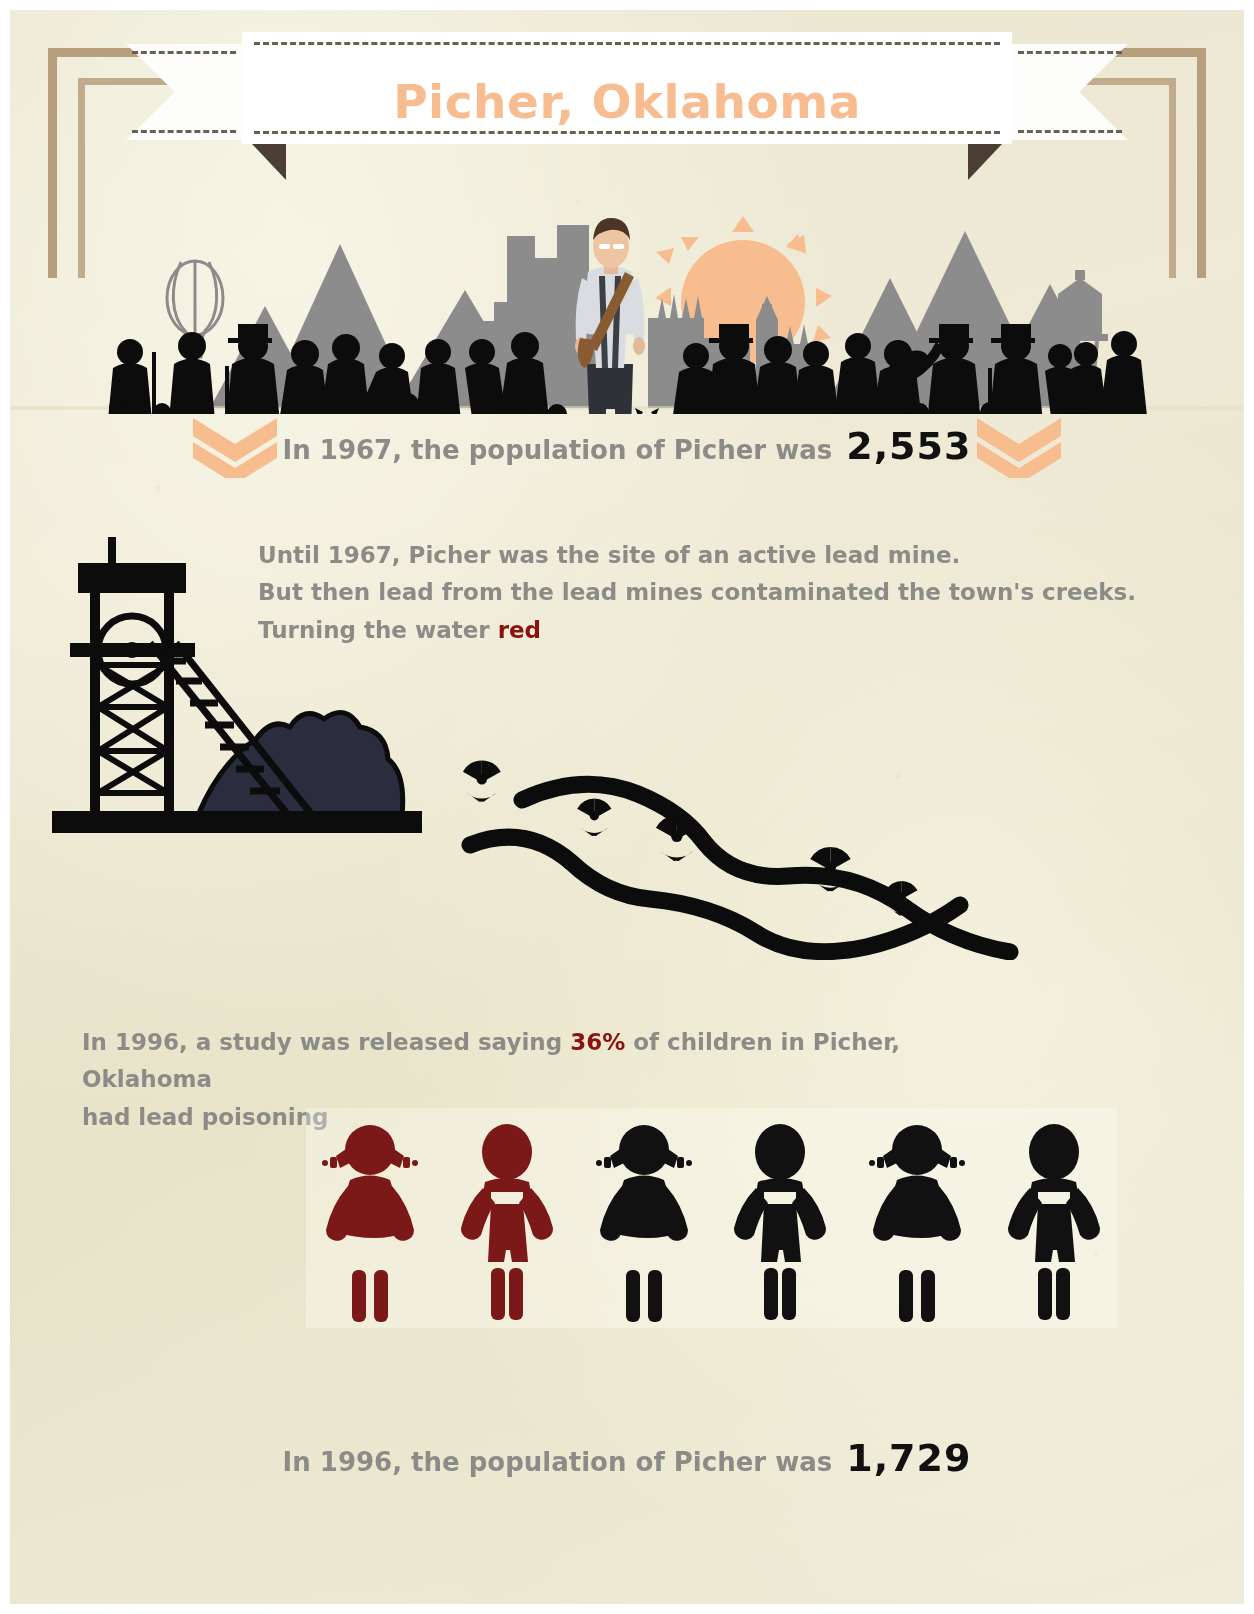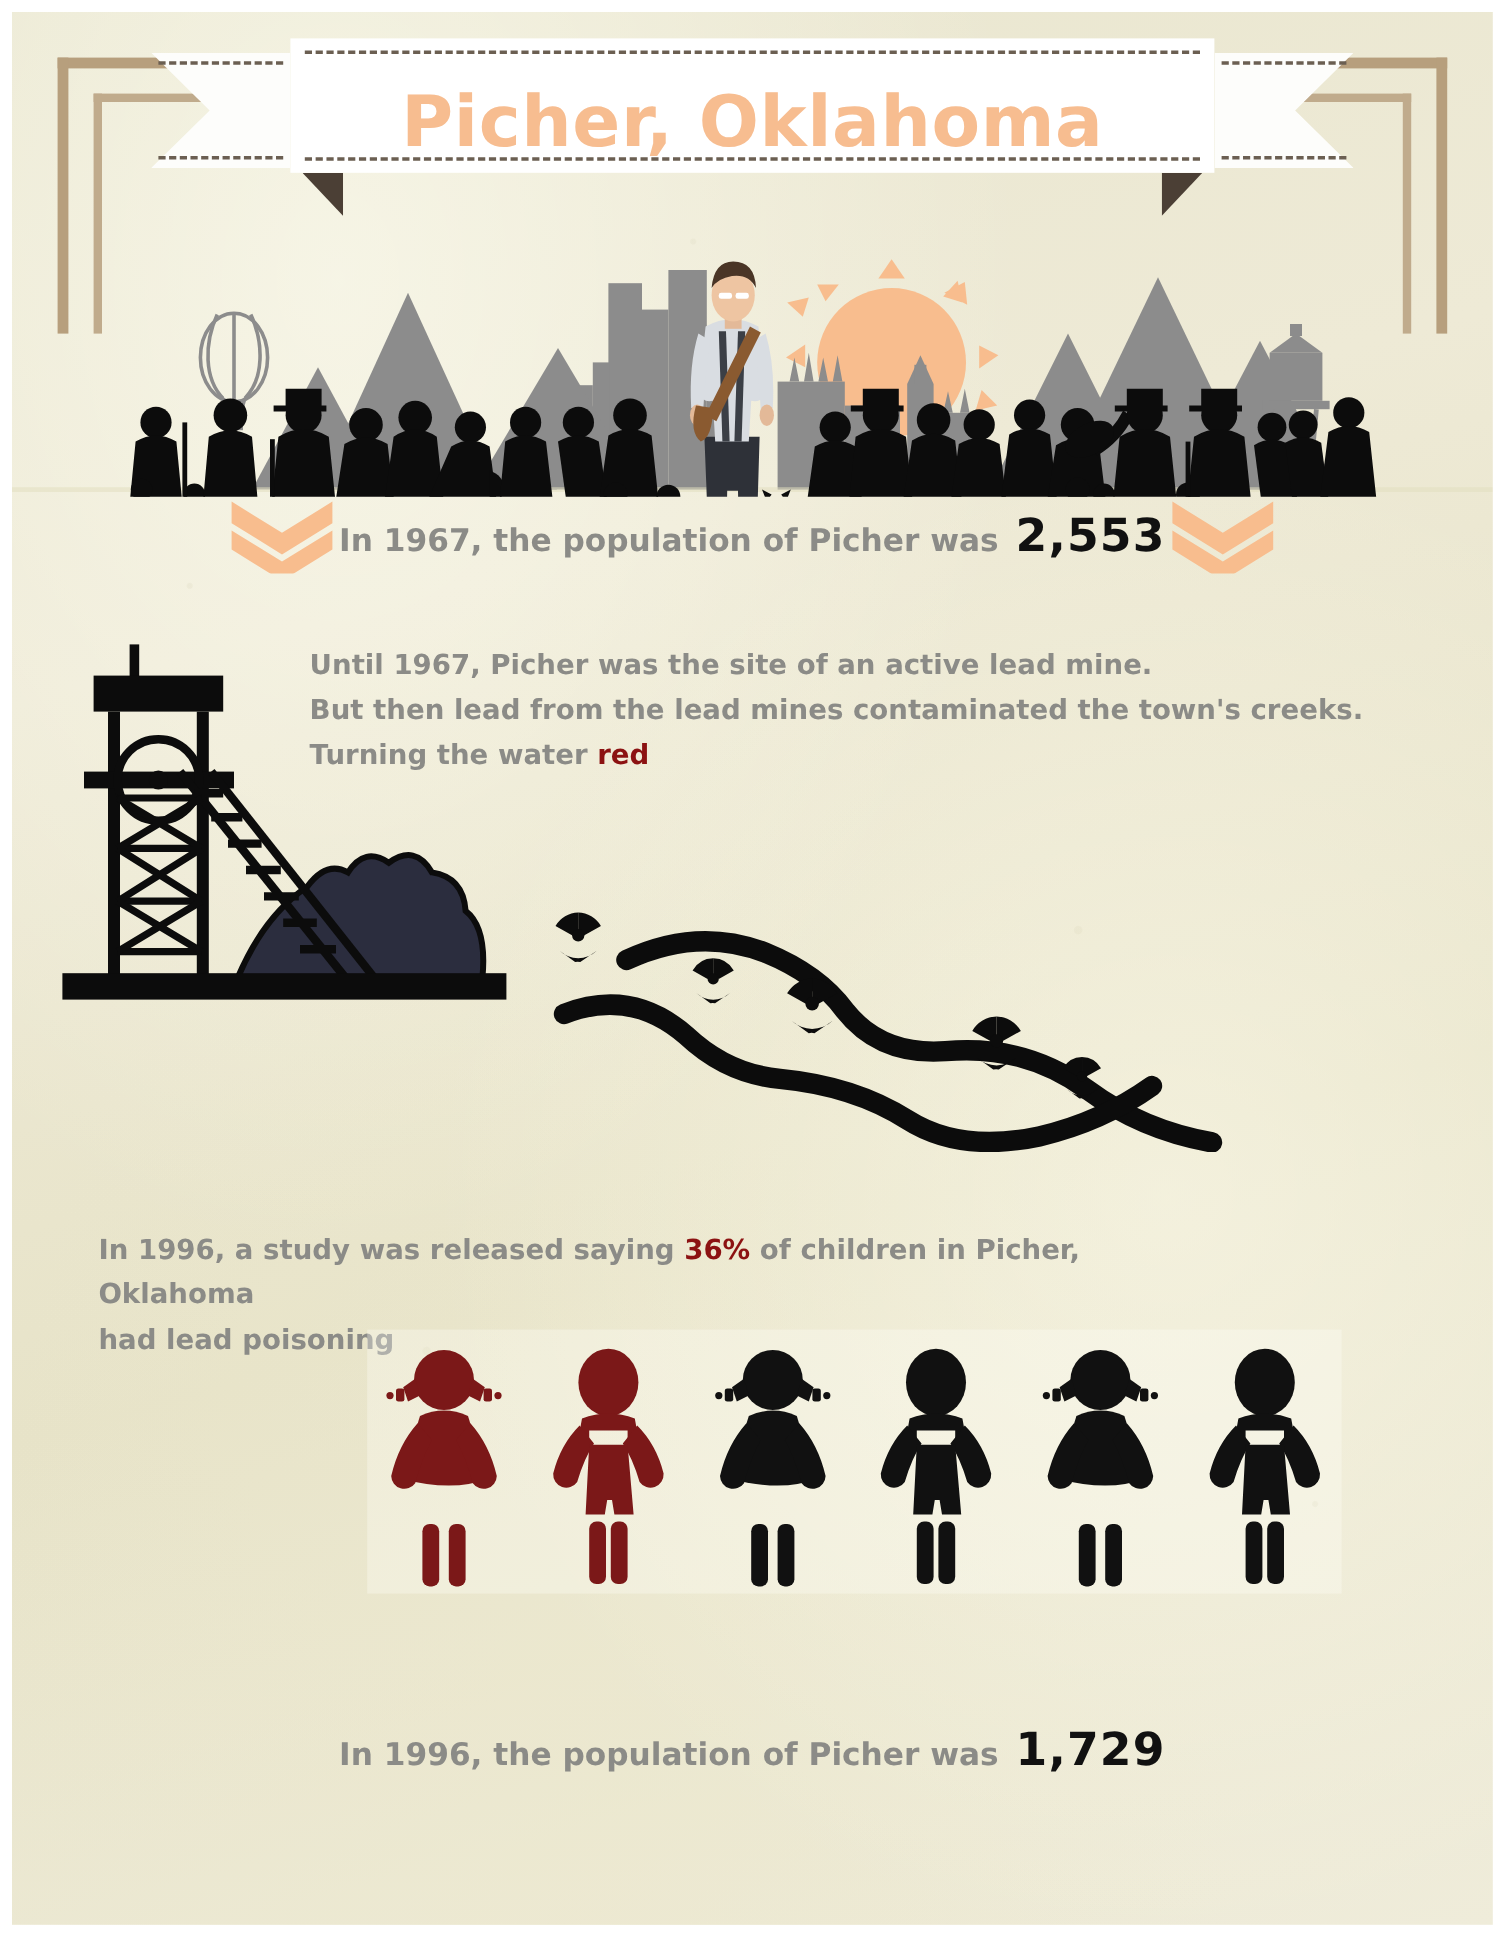--- a/index.html
+++ b/index.html
@@ -97,21 +97,21 @@
   .banner .fold {
     position: absolute; top: 112px; width: 34px; height: 36px; background: #4b3f35;
   }
   .banner .fold.left  { left: 10px;  clip-path: polygon(0 0, 100% 0, 100% 100%); }
   .banner .fold.right { right: 10px; clip-path: polygon(0 0, 100% 0, 0 100%); }
 
   .banner-title {
     position: absolute; left: 0; top: 0; width: 770px; height: 138px;
     display: flex; align-items: center; justify-content: center;
     color: #f7bd90;
-    font-size: 59px; font-weight: bold; letter-spacing: 0.5px;
+    font-size: 47px; font-weight: bold; letter-spacing: 0.5px;
     font-family: "DejaVu Sans", sans-serif;
     z-index: 3;
   }
 
   
   .hero { position: absolute; left: 0; top: 96px; width: 1234px; height: 308px; }
   .hero svg { display: block; }
 
   
   .stat1 {

